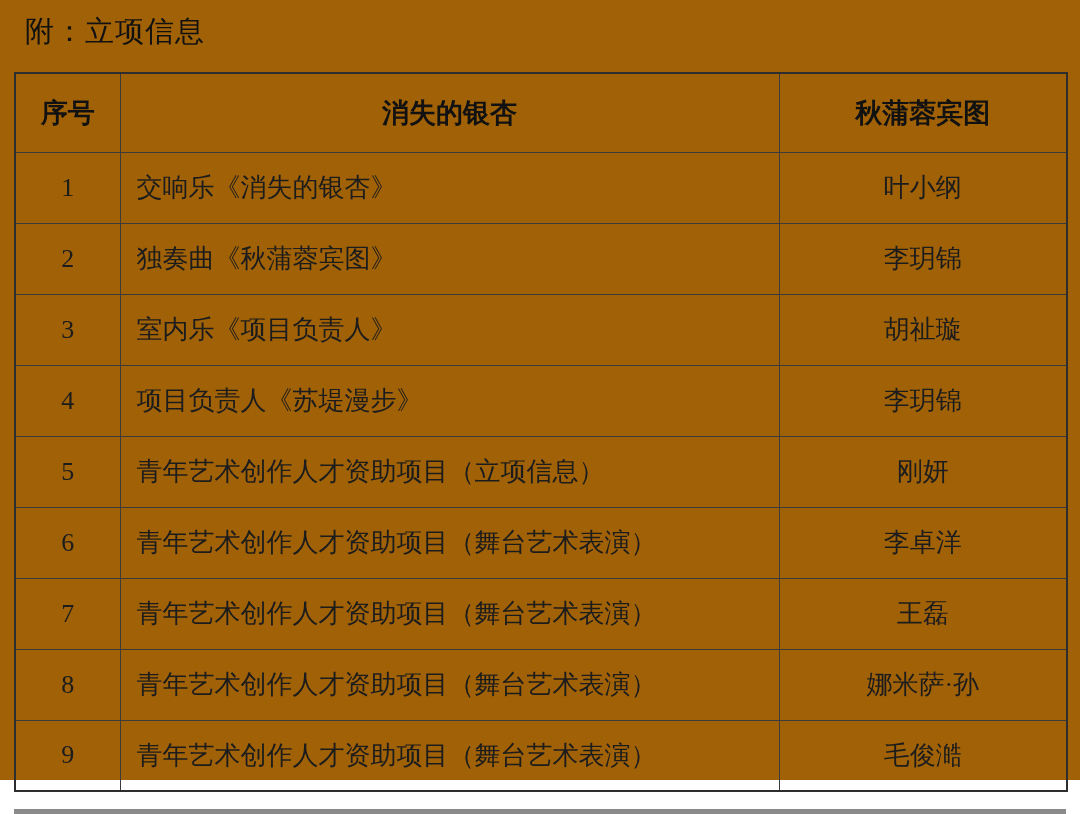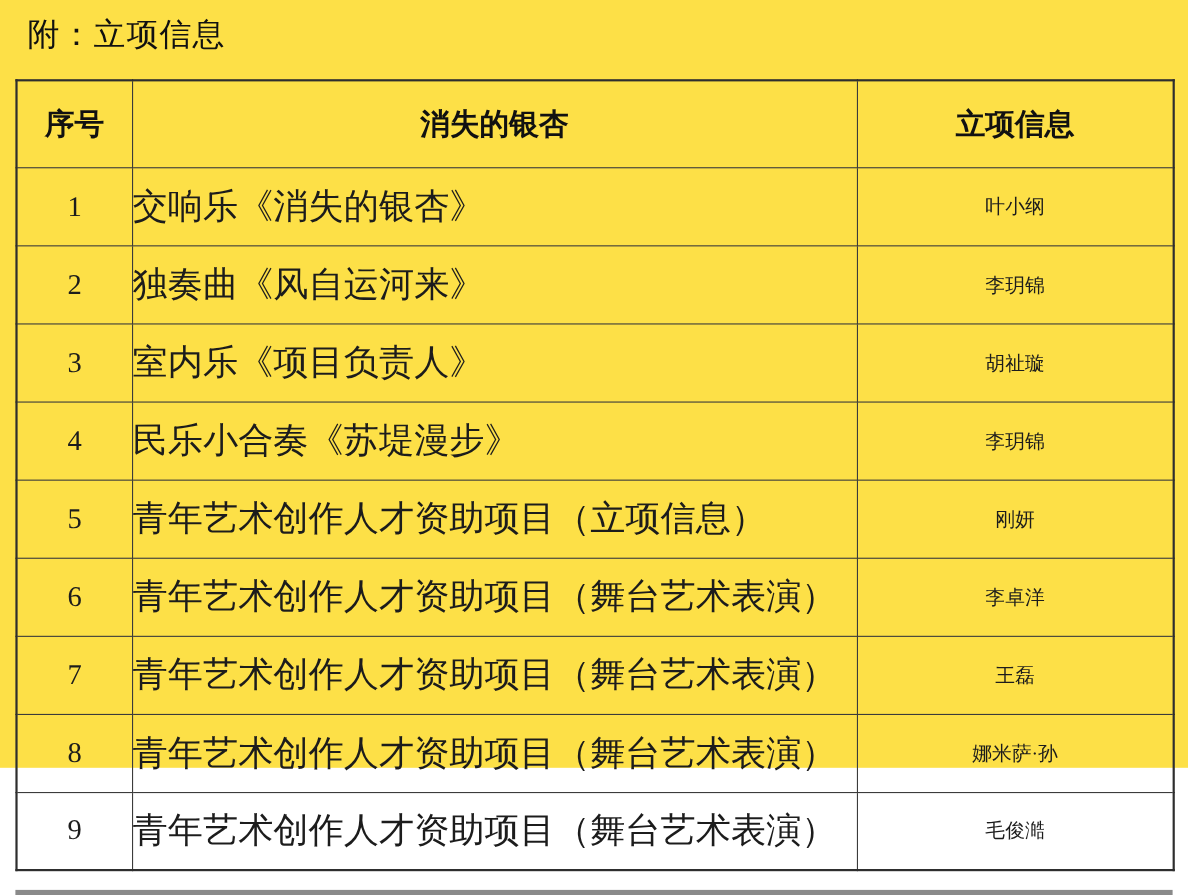--- a/index.html
+++ b/index.html
@@ -8,22 +8,22 @@
     background: #ffffff;
     width: 1080px;
     height: 814px;
     overflow: hidden;
     font-family: "Liberation Serif", "DejaVu Serif", serif;
     color: #1c1c1c;
   }
   .page {
     position: relative;
     width: 1080px;
-    height: 698px;
-    background: #fde047;
+    height: 780px;
+    background: #a16207;
   }
   .doc-title {
     position: absolute;
     left: 25px;
     top: 12px;
     font-size: 29px;
     letter-spacing: 1px;
     color: #111;
     font-family: "Liberation Serif", "DejaVu Serif", serif;
   }
@@ -31,21 +31,21 @@
     position: absolute;
     left: 14px;
     top: 72px;
     width: 1052px;
     border-collapse: collapse;
     table-layout: fixed;
   }
   table.info-table th,
   table.info-table td {
     border: 1px solid #3b3b3b;
-    padding: 0;
+    padding: 16px;
     overflow: hidden;
     white-space: nowrap;
   }
   table.info-table {
     border: 2px solid #2e2e2e;
   }
   col.c-no   { width: 105px; }
   col.c-name { width: 659px; }
   col.c-lead { width: 288px; }
   tr.header-row { height: 79px; }
@@ -56,26 +56,26 @@
     font-size: 27px;
     text-align: center;
     color: #111;
   }
   td.no-cell {
     font-size: 26px;
     text-align: center;
     font-family: "Liberation Serif", "DejaVu Serif", serif;
   }
   td.name-cell {
-    font-size: 32px;
+    font-size: 26px;
     text-align: left;
     padding-left: 18px;
   }
   td.lead-cell {
-    font-size: 18px;
+    font-size: 26px;
     text-align: center;
   }
   .page-cut-line {
     position: absolute;
     left: 14px;
     top: 809px;
     width: 1052px;
     height: 5px;
     background: #8a8a8a;
   }
@@ -90,42 +90,42 @@
   <table class="info-table">
     <colgroup>
       <col class="c-no">
       <col class="c-name">
       <col class="c-lead">
     </colgroup>
     <thead>
       <tr class="header-row">
         <th class="h-cell">序号</th>
         <th class="h-cell">消失的银杏</th>
-        <th class="h-cell">立项信息</th>
+        <th class="h-cell">秋蒲蓉宾图</th>
       </tr>
     </thead>
     <tbody id="table-body">
     <tr class="body-row">
           <td class="no-cell">1</td>
           <td class="name-cell">交响乐《消失的银杏》</td>
           <td class="lead-cell">叶小纲</td>
         </tr>
         <tr class="body-row">
           <td class="no-cell">2</td>
-          <td class="name-cell">独奏曲《风自运河来》</td>
+          <td class="name-cell">独奏曲《秋蒲蓉宾图》</td>
           <td class="lead-cell">李玥锦</td>
         </tr>
         <tr class="body-row">
           <td class="no-cell">3</td>
           <td class="name-cell">室内乐《项目负责人》</td>
           <td class="lead-cell">胡祉璇</td>
         </tr>
         <tr class="body-row">
           <td class="no-cell">4</td>
-          <td class="name-cell">民乐小合奏《苏堤漫步》</td>
+          <td class="name-cell">项目负责人《苏堤漫步》</td>
           <td class="lead-cell">李玥锦</td>
         </tr>
         <tr class="body-row">
           <td class="no-cell">5</td>
           <td class="name-cell">青年艺术创作人才资助项目（立项信息）</td>
           <td class="lead-cell">刚妍</td>
         </tr>
         <tr class="body-row">
           <td class="no-cell">6</td>
           <td class="name-cell">青年艺术创作人才资助项目（舞台艺术表演）</td>

